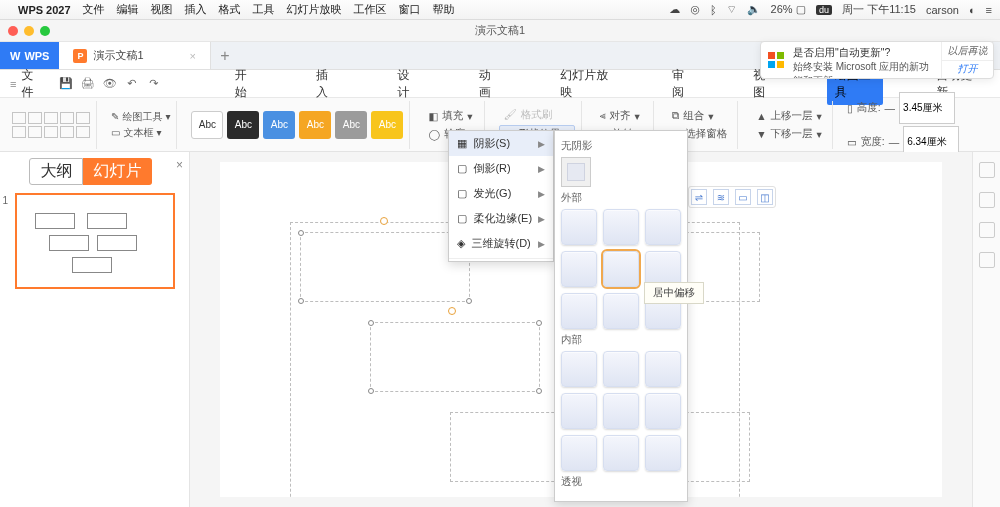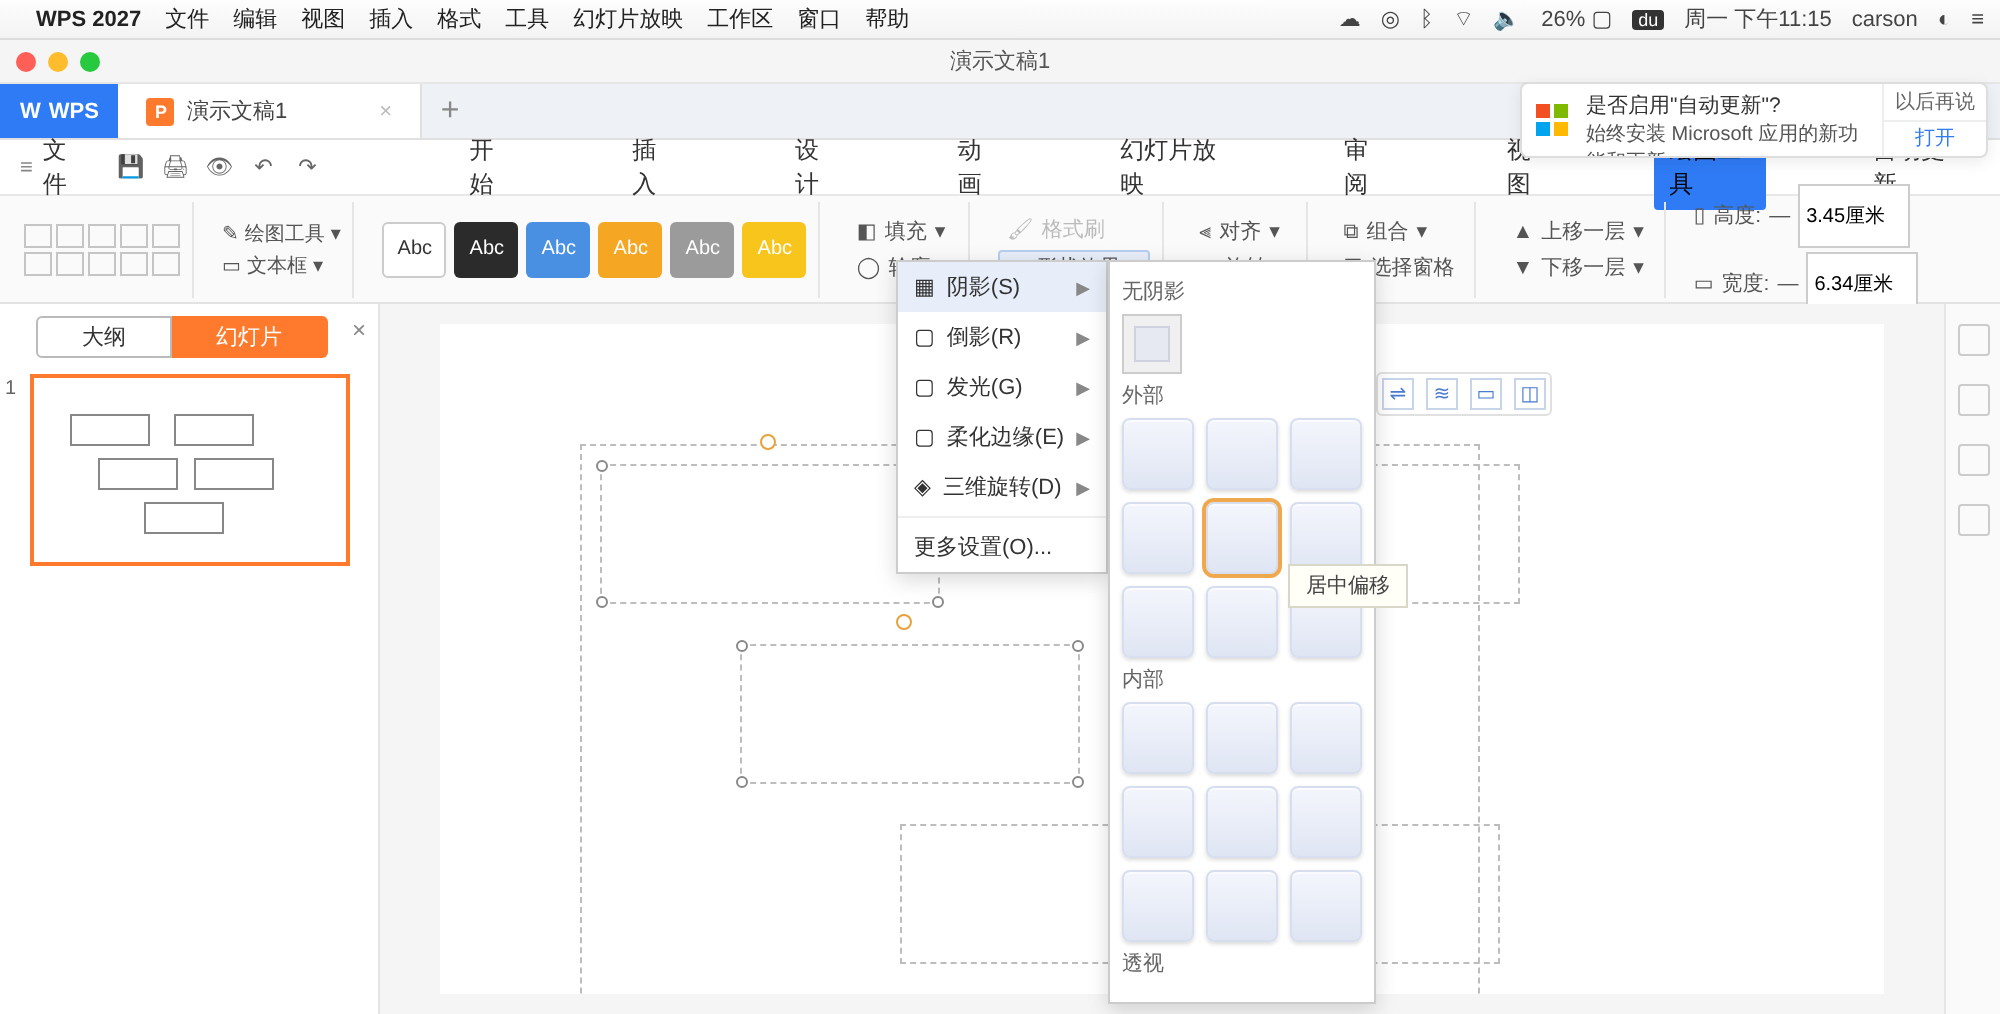--- a/index.html
+++ b/index.html
@@ -24,21 +24,21 @@
   .wps-chip { background:#2f7bf5; color:#fff; display:flex; align-items:center; padding:0 10px; font-weight:600; font-size:11px; }
   .doc-tab { background:#fff; border-right:1px solid #e0e0e0; display:flex; align-items:center; padding:0 14px; gap:6px; color:#444; }
   .doc-tab .picon { width:14px; height:14px; background:#ff7a2d; border-radius:2px; display:flex;align-items:center;justify-content:center;color:#fff;font-size:9px;font-weight:600;}
   .new-tab { width:28px; display:flex; align-items:center; justify-content:center; color:#888; font-size:16px; }
 
   
   .toast { position:absolute; top:41px; right:6px; width:234px; height:38px; background:#fff; border:1px solid #ddd; border-radius:4px; box-shadow:0 2px 8px rgba(0,0,0,.08); display:flex; font-size:10px; z-index:50;}
   .toast .ticon { width:30px; display:flex; align-items:center; justify-content:center; font-size:16px; }
   .toast .tmsg { flex:1; padding:4px 2px; color:#555; overflow:hidden; }
   .toast .tmsg .tt { color:#333; font-size:10.5px;}
-  .toast .tbtns { width:52px; border-left:1px solid #eee; display:flex; flex-direction:column;}
+  .toast .tbtns { width:52px; border-left:1px solid #eee; display:flex; flex-direction:column;font-style:italic;}
   .toast .tbtns div { flex:1; display:flex; align-items:center; justify-content:center; color:#2f7bf5; font-size:10px;}
   .toast .tbtns div:first-child{border-bottom:1px solid #eee; color:#666;}
 
   
   .ribbon-cats { height:28px; background:#fff; border-bottom:1px solid #e8e8e8; display:flex; align-items:center; padding:0 10px; gap:5px; }
   .qbtns { display:flex; gap:4px; align-items:center; margin-right:14px; }
   .qbtns .q { width:18px; height:16px; border:1px solid transparent; display:flex; align-items:center; justify-content:center; color:#666; font-size:11px;}
   .file-lbl { font-size:12px; margin-right:10px; color:#333; }
   .cat { font-size:12px; padding:4px 8px; color:#333;margin-left:40px; }
   .cat.active { background:#2f7bf5; color:#000000; border-radius:2px;}
@@ -57,21 +57,21 @@
   .vstack{display:flex;flex-direction:column;gap:2px;}
   .tbtn { font-size:10.5px; color:#555; display:flex; align-items:center; gap:4px; padding:1px 4px;}
   .tbtn.hl{background:#e8eef9;border:1px solid #b8cdf0;border-radius:2px;}
   .numbox{display:flex;align-items:center;gap:4px;font-size:10.5px;color:#555;}
   .numbox input{width:56px;height:32px;border:1px solid #ccc;font-size:10px;padding:0 3px;}
 
   
   .workspace { position:absolute; top:152px; left:0; right:0; bottom:0; display:flex; background:#f5f5f5;}
   .sidepanel { width:190px; background:#fff; border-right:1px solid #e4e4e4; padding:6px; }
   .side-tabs { display:flex; justify-content:center; gap:0; margin-bottom:8px;}
-  .stab{border:1px solid #bbb;padding:2px 22px;font-size:11px;background:#fff;}
+  .stab{border:1px solid #bbb;padding:2px 10px;font-size:16px;background:#fff;}
   .stab:first-child{border-radius:3px 0 0 3px;}
   .stab:last-child{border-radius:0 3px 3px 0;border-left:none;}
   .stab.active{background:#ff7a2d;color:#fff;border-color:#ff7a2d;}
   .side-close{float:right;color:#888;font-size:12px;}
   .slide-thumb{border:2px solid #ff7a2d;width:160px;height:96px;margin:4px auto;background:#fff;position:relative;}
   .slide-num{position:absolute;left:-14px;top:0;color:#666;font-size:10px;}
   .thumb-shape{position:absolute;border:1px solid #888;background:#fff;}
 
   .canvas { flex:1; position:relative; overflow:hidden; background:#fff; margin:10px 30px;}
   .dotted{position:absolute;border:1px dashed #bdbdbd;}
@@ -321,23 +321,20 @@
   <span>◫</span>
 </div>
 
 <div class="fx-menu">
   <div class="fx-item active">▦ <span>阴影(S)</span><span class="arrow">▶</span></div>
   <div class="fx-item">▢ <span>倒影(R)</span><span class="arrow">▶</span></div>
   <div class="fx-item">▢ <span>发光(G)</span><span class="arrow">▶</span></div>
   <div class="fx-item">▢ <span>柔化边缘(E)</span><span class="arrow">▶</span></div>
   <div class="fx-item">◈ <span>三维旋转(D)</span><span class="arrow">▶</span></div>
   <div class="fx-sep"></div>
-  <div class="fx-item">
-      <span>更多设置(O)...</span>
-    </div>
 </div>
 
 <div class="gallery">
   <div class="ghdr">无阴影</div>
   <div class="noshad">
       <div></div>
     </div>
   <div class="ghdr">外部</div>
   <div class="grid3">
     <div class="gcell"></div>

